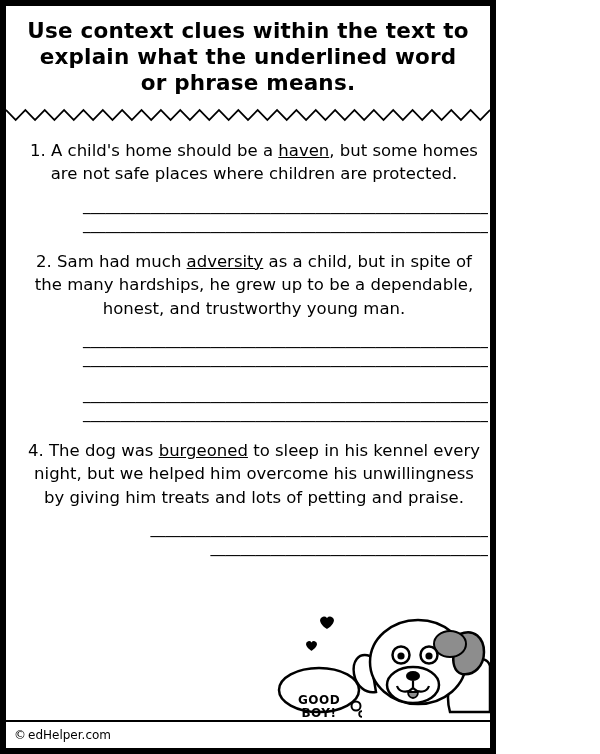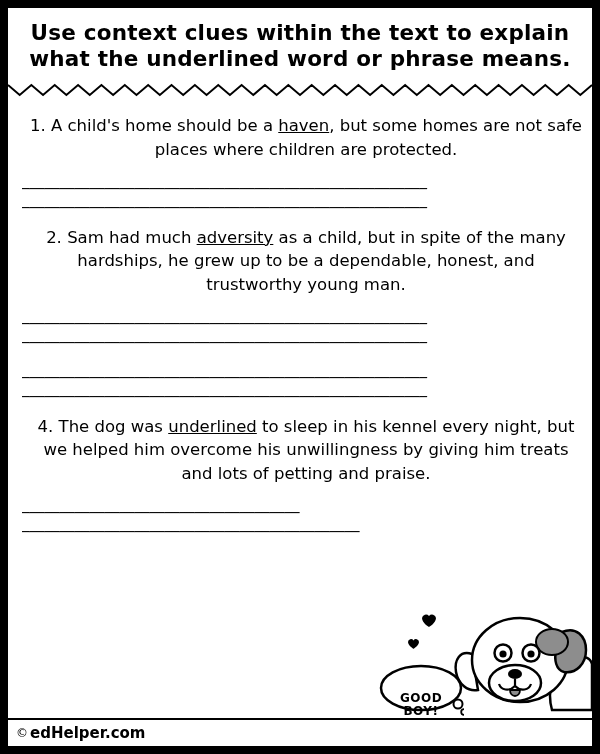--- a/index.html
+++ b/index.html
@@ -11,24 +11,24 @@
     height: 754px;
     background: #ffffff;
     font-family: "DejaVu Sans", sans-serif;
     color: #000000;
     overflow: hidden;
     position: relative;
   }
 
   .page {
     position: relative;
-    width: 600px;
+    width: 496px;
     height: 754px;
     box-sizing: border-box;
-    border: 8px solid #000000;
+    border: 6px solid #000000;
   }
 
   
   .header {
     padding: 12px 18px 4px 18px;
     text-align: center;
   }
   .header-title {
     font-family: "DejaVu Sans", sans-serif;
     font-size: 21.5px;
@@ -59,20 +59,21 @@
     text-align: center;
     padding: 0 8px;
     margin: 0;
   }
   .qtext .u {
     text-decoration: underline;
   }
   .answer-lines {
     margin-top: 10px;
     margin-bottom: 16px;
+    text-align: right;
   }
   .dashline {
     font-size: 15px;
     line-height: 1.28;
     letter-spacing: 0px;
     white-space: nowrap;
     overflow: hidden;
     color: #000;
     font-family: "DejaVu Sans", sans-serif;
   }
@@ -97,22 +98,22 @@
     align-items: center;
     height: 100%;
     padding-left: 8px;
     font-size: 11.5px;
   }
   .copy-icon {
     font-size: 12px;
     margin-right: 2px;
   }
   .footer-text {
-    font-weight: bold;
-    font-size: 15px;
+    font-weight: normal;
+    font-size: 12px;
   }
 
   
   .dog-art {
     position: absolute;
     right: 0px;
     bottom: 28px;
     width: 190px;
     height: 120px;
     pointer-events: none;
@@ -176,25 +177,25 @@
     <div class="qblock q3">
       <div class="answer-lines">
         <div class="dashline">______________________________________________________</div>
         <div class="dashline">______________________________________________________</div>
       </div>
     </div>
 
     <div class="qblock q4">
       <p class="qtext">
         <span>4.</span>
-        <span>The dog was </span><span class="u">underlined</span><span> to sleep in his kennel every night, but we helped him overcome his unwillingness by giving him treats and lots of petting and praise.</span>
+        <span>The dog was </span><span class="u">burgeoned</span><span> to sleep in his kennel every night, but we helped him overcome his unwillingness by giving him treats and lots of petting and praise.</span>
       </p>
       <div class="answer-lines">
+        <div class="dashline">_____________________________________________</div>
         <div class="dashline">_____________________________________</div>
-        <div class="dashline">_____________________________________________</div>
       </div>
     </div>
 
   </div>
 
   <svg class="dog-art" viewBox="0 0 190 120">
 
     <path d="M20 20 a4 4 0 0 1 7 -2 a4 4 0 0 1 7 2 c0 5 -7 9 -7 9 s-7 -4 -7 -9 z" fill="#000"></path>
     <path d="M6 44 a3 3 0 0 1 5.5 -1.5 a3 3 0 0 1 5.5 1.5 c0 3.6 -5.5 6.8 -5.5 6.8 s-5.5 -3.2 -5.5 -6.8 z" fill="#000"></path>
 

